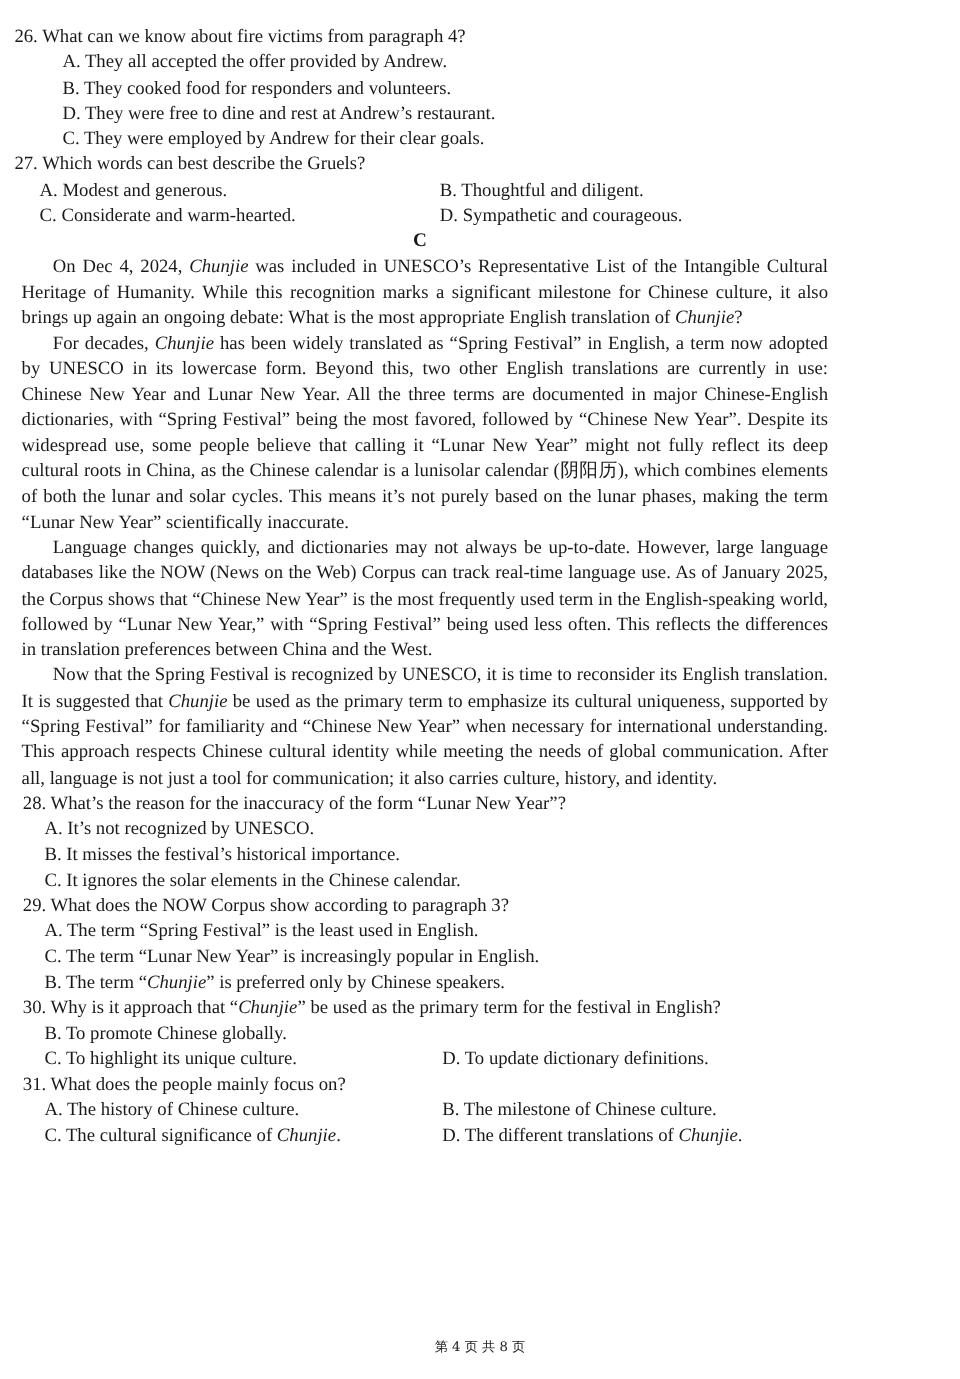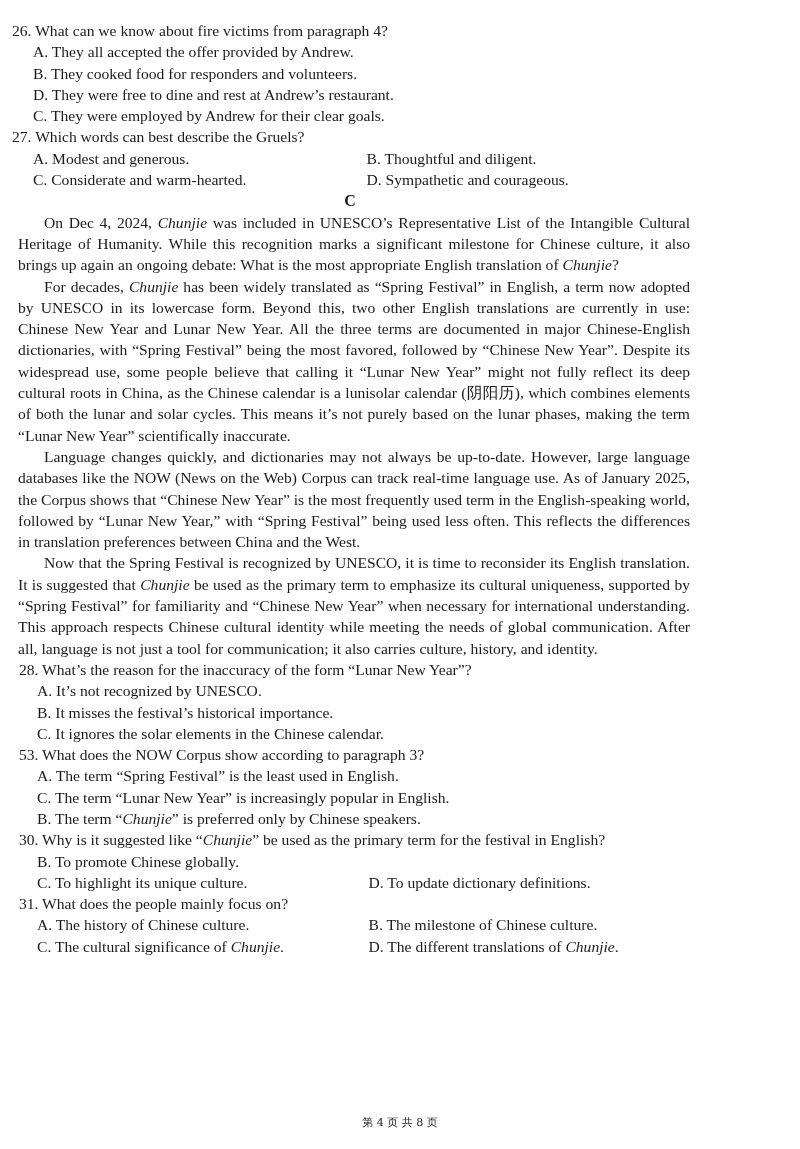--- a/index.html
+++ b/index.html
@@ -3,21 +3,21 @@
 <meta charset="utf-8">
 <style>
   html, body { margin: 0; padding: 0; background: #ffffff; }
   body {
     width: 800px; height: 1149px; overflow: hidden; position: relative;
     font-family: "Liberation Serif", "DejaVu Serif", serif;
     color: #1a1a1a; font-size: 15.6px; line-height: 21.3px;
   }
   .page { position: absolute; left: 0; top: 20px; width: 700px; }
   .q { position: relative; margin-left: 12px; white-space: nowrap; }
-  .opt { margin-left: 33px; white-space: nowrap; }
+  .opt { margin-left: 52px; white-space: nowrap; }
   .row2 { display: flex; margin-left: 33px; }
   .row2 .cell { width: 407px; white-space: nowrap; }
   .section-letter { text-align: center; font-weight: bold; font-size: 16px; margin-left: 0; }
   .para { margin: 0 10px 0 18px; text-align: justify; text-indent: 26px; }
   .para i, .opt i, .q i, .cell i { font-style: italic; }
   .footer {
     position: absolute; top: 1112px; left: 0; width: 800px; text-align: center;
     font-size: 11px; font-family: "DejaVu Serif", serif;
   }
   .blk2 .q { margin-left: 19px; }
@@ -64,27 +64,27 @@
     </div>
 
   <div id="bottom-questions" class="blk2">
       <div>
         <div class="q"><span>28. </span><span>What’s the reason for the inaccuracy of the form “Lunar New Year”?</span></div>
         <div class="opt"><span>A. It’s not recognized by UNESCO.</span></div>
         <div class="opt"><span>B. It misses the festival’s historical importance.</span></div>
         <div class="opt"><span>C. It ignores the solar elements in the Chinese calendar.</span></div>
       </div>
       <div>
-        <div class="q"><span>53. </span><span>What does the NOW Corpus show according to paragraph 3?</span></div>
+        <div class="q"><span>29. </span><span>What does the NOW Corpus show according to paragraph 3?</span></div>
         <div class="opt"><span>A. The term “Spring Festival” is the least used in English.</span></div>
         <div class="opt"><span>C. The term “Lunar New Year” is increasingly popular in English.</span></div>
         <div class="opt"><span>B. The term “</span><i>Chunjie</i><span>” is preferred only by Chinese speakers.</span></div>
       </div>
       <div>
-        <div class="q"><span>30. </span><span>Why is it suggested like “</span><i>Chunjie</i><span>” be used as the primary term for the festival in English?</span></div>
+        <div class="q"><span>30. </span><span>Why is it approach that “</span><i>Chunjie</i><span>” be used as the primary term for the festival in English?</span></div>
         <div class="row2">
           <div class="cell"><span>B. To promote Chinese globally.</span></div>
         </div>
         <div class="row2">
           <div class="cell"><span>C. To highlight its unique culture.</span></div>
           <div class="cell"><span>D. To update dictionary definitions.</span></div>
         </div>
       </div>
       <div>
         <div class="q"><span>31. </span><span>What does the people mainly focus on?</span></div>

